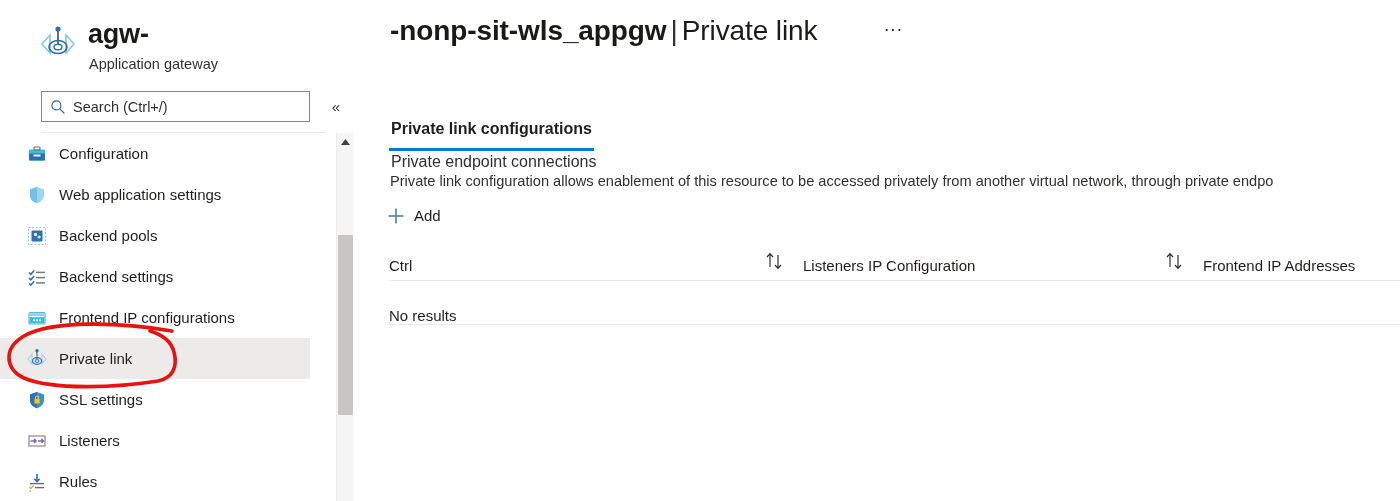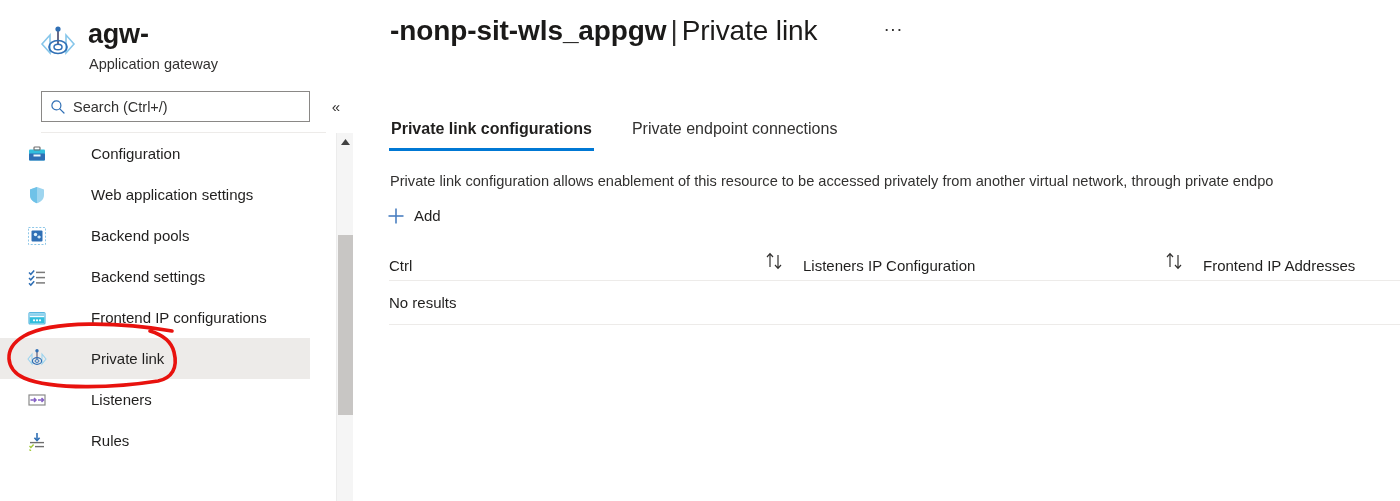--- a/index.html
+++ b/index.html
@@ -63,21 +63,21 @@
     cursor: pointer; background: transparent;
   }
   .nav-item.selected { background: #edebe9; width: 310px; }
   .nav-ico {
     flex: 0 0 auto; width: 24px; height: 24px;
     display: flex; align-items: center; justify-content: center;
     margin-right: 10px;
   }
   .nav-ico svg { display: block; }
   .nav-label {
-    font-size: 15px; color: #201f1e; line-height: 20px; white-space: nowrap; margin-left: 32px;
+    font-size: 15px; color: #201f1e; line-height: 20px; white-space: nowrap;
   }
   .nav-top-divider {
     position: absolute; left: 41px; top: 132px; width: 285px; height: 1px;
     background: #edebe9;
   }
 
   
   #sb-track {
     position: absolute; left: 336px; top: 133px; width: 17px; height: 368px;
     background: #f5f5f5; border-left: 1px solid #ececec;
@@ -106,21 +106,21 @@
   #page-title b { font-weight: 600; }
   #page-title .sep { font-weight: 300; color: #323130; padding: 0 4px; }
   #more-btn {
     position: absolute; left: 524px; top: 16px;
     width: 26px; height: 26px; color: #323130; font-size: 19px;
     line-height: 22px; text-align: center; cursor: pointer;
     background: none; border: 0; padding: 0; font-family: inherit;
   }
 
   
-  #tabs { position: absolute; left: 33px; top: 118px; display: flex; align-items: flex-start; }
+  #tabs { position: absolute; left: 33px; top: 118px; display: flex; align-items: flex-start; flex-direction: column; }
   .tab {
     position: relative; padding: 0 2px 11px 2px; margin-right: 36px;
     font-size: 16px; color: #323130; line-height: 22px; cursor: pointer;
     white-space: nowrap; background: none; border: 0; font-family: inherit;
   }
   .tab.active { font-weight: 600; color: #201f1e; }
   .tab.active::after {
     content: ""; position: absolute; left: 0; right: 0; bottom: 0;
     height: 3px; background: #0078d4;
   }
@@ -149,21 +149,21 @@
     display: flex; align-items: center; height: 30px;
     font-size: 15px; color: #201f1e; white-space: nowrap; cursor: pointer;
   }
   .th-name { position: absolute; left: 0; }
   .th-fip  { position: absolute; left: 414px; }
   .th-pip  { position: absolute; left: 814px; }
   .sort-ico { position: absolute; width: 24px; height: 20px; display:block; cursor: pointer; }
   .sort-1 { left: 375px; top: 6px; }
   .sort-2 { left: 775px; top: 6px; }
   #row-empty {
-    height: 44px; display: flex; align-items: center;
+    height: 44px; display: flex; align-items: flex-end;
     border-bottom: 1px solid #edebe9; font-size: 15px; color: #201f1e;
   }
   #row-empty span { padding-left: 0; }
 
   
   #annot { position: absolute; left: 0; top: 0; width: 1400px; height: 501px; pointer-events: none; }
 </style>
 </head>
 <body>
 
@@ -268,20 +268,31 @@
             <path d="M20 11 L16 6 L16 16 Z" fill="none" stroke="#9ad3ef" stroke-width="1.1"></path>
             <line x1="11" y1="3" x2="11" y2="11" stroke="#6a6a85" stroke-width="1.3"></line>
             <circle cx="11" cy="2.8" r="1.7" fill="#2f6fb5"></circle>
             <ellipse cx="11" cy="13" rx="4.6" ry="3.3" fill="none" stroke="#2f6fb5" stroke-width="1.2"></ellipse>
             <ellipse cx="11" cy="13" rx="2" ry="1.4" fill="none" stroke="#2f6fb5" stroke-width="1"></ellipse>
           </svg>
         </span>
         <span class="nav-label">Private link</span>
       </div>
 
+      <div class="nav-item">
+        <span class="nav-ico">
+          <svg width="20" height="20" viewBox="0 0 20 20">
+            <path d="M10 2 L17 4.6 V10 C17 14.2 13.8 17 10 18.3 C6.2 17 3 14.2 3 10 V4.6 Z" fill="#3c8fd0"></path>
+            <path d="M10 2 L3 4.6 V10 C3 14.2 6.2 17 10 18.3 Z" fill="#2f6fb5"></path>
+            <rect x="7.4" y="9" width="5.2" height="4.6" rx="0.6" fill="#f5c518"></rect>
+            <path d="M8.5 9 V7.6 a1.5 1.5 0 0 1 3 0 V9" fill="none" stroke="#f5c518" stroke-width="1.2"></path>
+          </svg>
+        </span>
+        <span class="nav-label">SSL settings</span>
+      </div>
 
       <div class="nav-item">
         <span class="nav-ico">
           <svg width="20" height="20" viewBox="0 0 20 20">
             <rect x="2" y="5" width="16" height="10" fill="none" stroke="#8a8a8a" stroke-width="1.2"></rect>
             <path d="M3.5 10 h5 M7 8 l2 2 -2 2" fill="none" stroke="#8661c5" stroke-width="1.5"></path>
             <path d="M11 10 h5 M14.5 8 l2 2 -2 2" fill="none" stroke="#8661c5" stroke-width="1.5"></path>
           </svg>
         </span>
         <span class="nav-label">Listeners</span>

